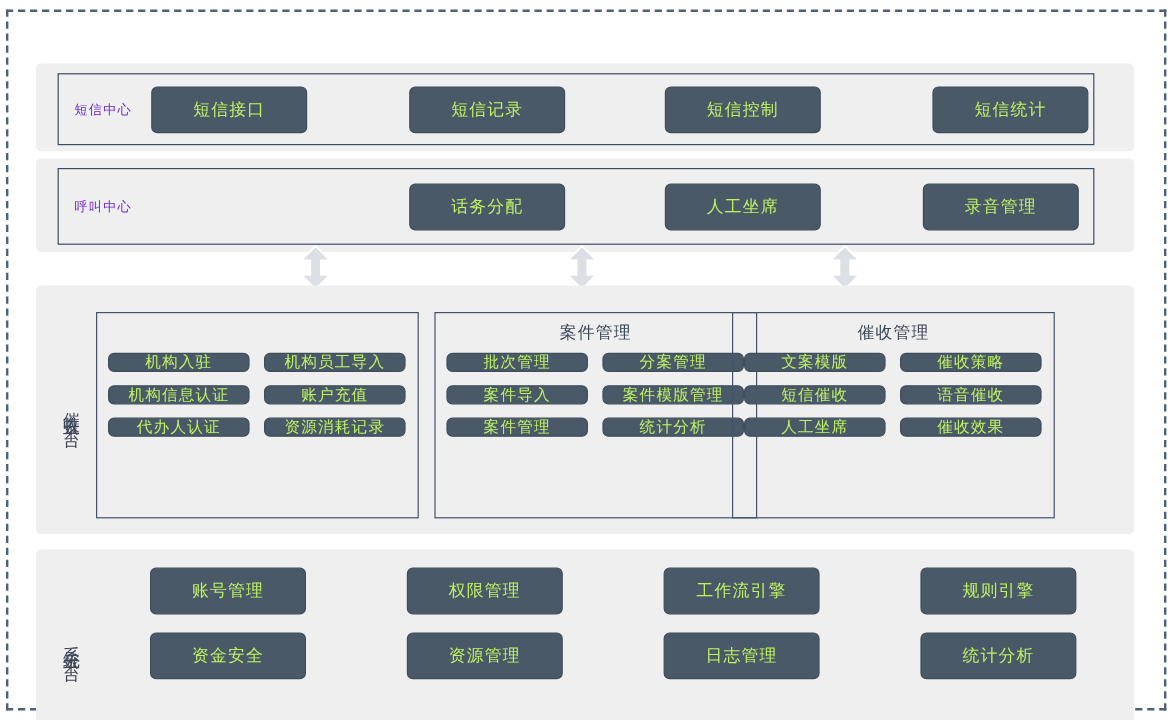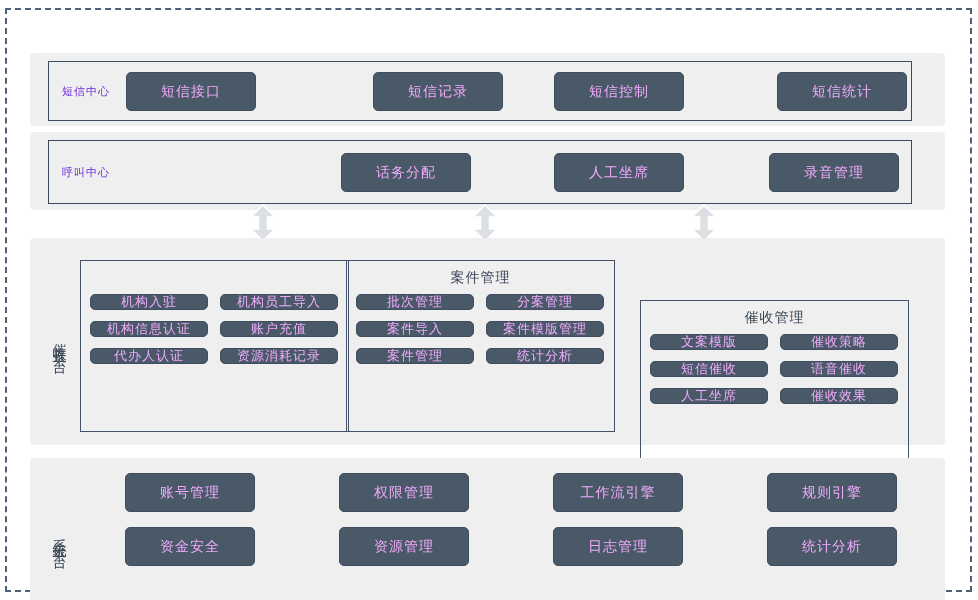--- a/index.html
+++ b/index.html
@@ -7,21 +7,21 @@
   #page{position:relative;width:978px;height:600px;background:#ffffff;overflow:hidden;}
   #frame{position:absolute;left:5px;top:8px;right:6px;bottom:8px;border:2px dashed #50607a;}
   .title{position:absolute;top:16px;left:0;width:100%;text-align:center;
          font-size:21px;font-weight:600;letter-spacing:2px;color:#2e3c4b;}
   .panel{position:absolute;left:30px;width:915px;background:#efefef;border-radius:4px;}
   .inner-box{position:absolute;left:18px;top:8px;width:862px;height:60px;
              border:1px solid #3d4c5c;background:transparent;}
   .row-label{position:absolute;left:13px;top:0;height:100%;display:flex;align-items:center;
              font-size:11px;color:#6d28d9;letter-spacing:1px;}
   .btn{position:absolute;width:130px;height:39px;background:#4a5968;border:1px solid #3f4e5e;
-       border-radius:5px;color:#f0abfc;font-size:14px;letter-spacing:1px;
+       border-radius:5px;color:#bef264;font-size:14px;letter-spacing:1px;
        display:flex;align-items:center;justify-content:center;
        font-family:"Liberation Sans","DejaVu Sans",sans-serif;padding:0;cursor:default;}
   .top-btn{top:10px;}
   .arrow{position:absolute;top:204px;width:26px;height:38px;}
   .group-box{position:absolute;top:22px;width:267px;height:170px;border:1px solid #44536a;}
   .group-title{position:absolute;top:8px;left:0;width:100%;text-align:center;
                font-size:14px;color:#3a4656;letter-spacing:1px;}
   .group-grid{position:absolute;left:9px;top:33px;display:grid;
               grid-template-columns:118px 118px;column-gap:12px;row-gap:11px;}
   .group-btn{position:static;width:118px;height:16px;font-size:13px;}
@@ -36,21 +36,21 @@
 <body>
 
 <div id="page">
   <div id="frame"></div>
 
 
   <div class="panel" style="top:53px;height:73px;">
     <div class="inner-box" style="height:58px;">
       <span class="row-label">短信中心</span>
       <button class="btn top-btn" style="left:77px;">短信接口</button>
-      <button class="btn top-btn" style="left:292px;margin-left:32px;">短信记录</button>
+      <button class="btn top-btn" style="left:292px;">短信记录</button>
       <button class="btn top-btn" style="left:505px;">短信控制</button>
       <button class="btn top-btn" style="left:728px;">短信统计</button>
     </div>
   </div>
 
   <div class="panel" style="top:132px;height:78px;">
     <div class="inner-box" style="height:62px;">
       <span class="row-label">呼叫中心</span>
       <button class="btn top-btn" style="left:292px;top:12px;">话务分配</button>
       <button class="btn top-btn" style="left:505px;top:12px;">人工坐席</button>
@@ -75,33 +75,33 @@
       <div class="group-grid">
         <button class="btn group-btn">机构入驻</button>
         <button class="btn group-btn">机构员工导入</button>
         <button class="btn group-btn">机构信息认证</button>
         <button class="btn group-btn">账户充值</button>
         <button class="btn group-btn">代办人认证</button>
         <button class="btn group-btn">资源消耗记录</button>
       </div>
     </div>
 
-    <div class="group-box" style="left:316px;">
+    <div class="group-box" style="left:332px;">
       <div class="group-title">案件管理</div>
       <div class="group-grid">
         <button class="btn group-btn">批次管理</button>
         <button class="btn group-btn">分案管理</button>
         <button class="btn group-btn">案件导入</button>
         <button class="btn group-btn">案件模版管理</button>
         <button class="btn group-btn">案件管理</button>
         <button class="btn group-btn">统计分析</button>
       </div>
     </div>
 
-    <div class="group-box" style="left:610px;margin-top:40px;">
+    <div class="group-box" style="left:580px;">
       <div class="group-title">催收管理</div>
       <div class="group-grid">
         <button class="btn group-btn">文案模版</button>
         <button class="btn group-btn">催收策略</button>
         <button class="btn group-btn">短信催收</button>
         <button class="btn group-btn">语音催收</button>
         <button class="btn group-btn">人工坐席</button>
         <button class="btn group-btn">催收效果</button>
       </div>
     </div>

